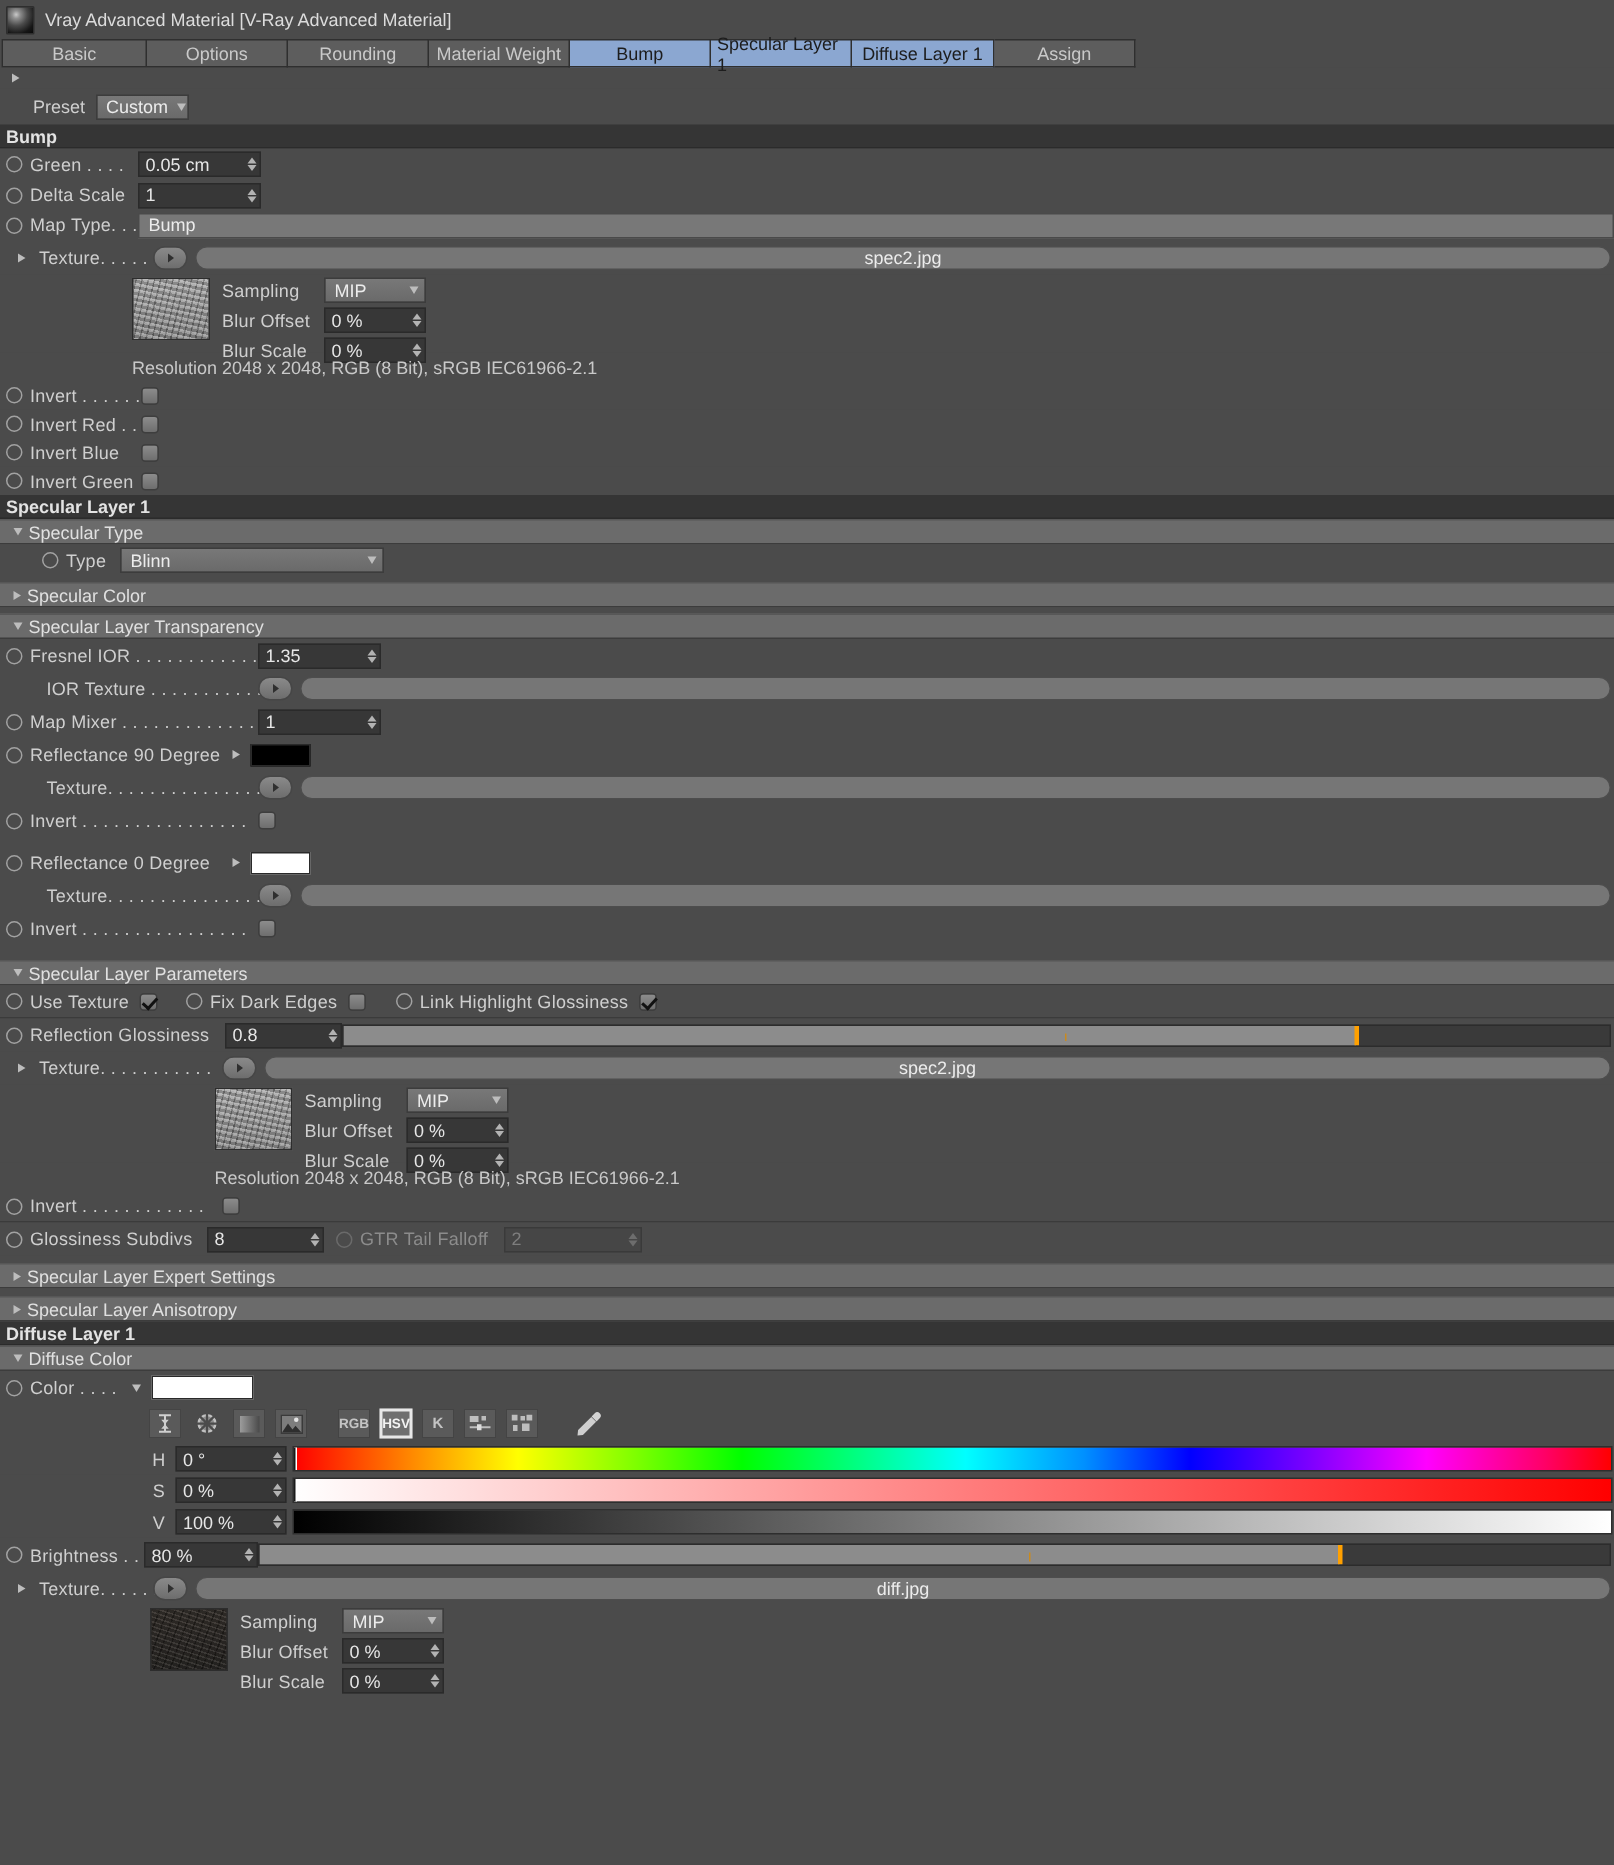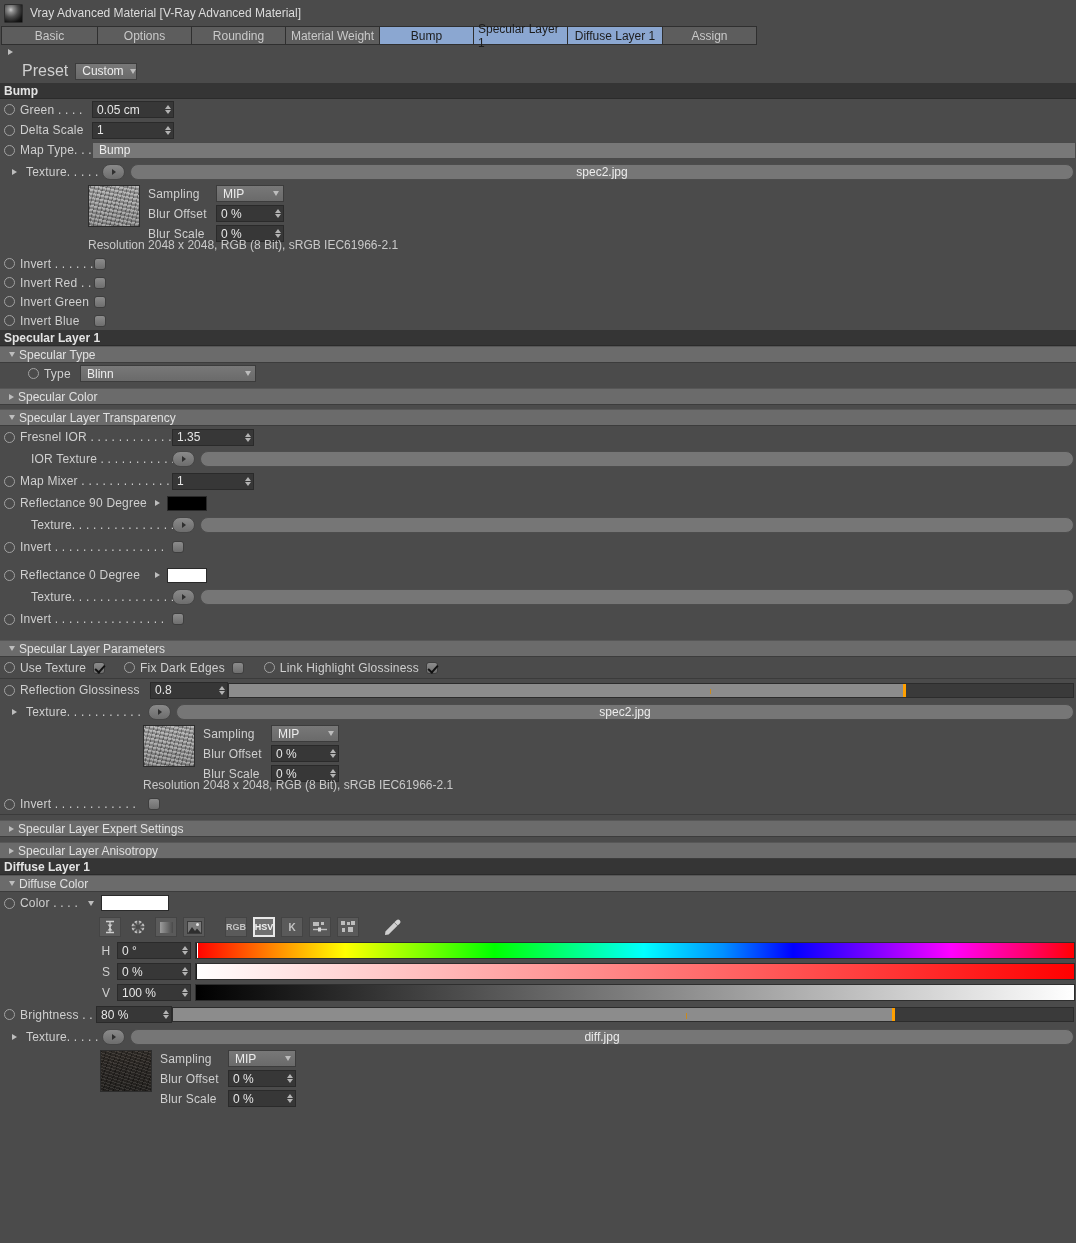--- a/index.html
+++ b/index.html
@@ -87,21 +87,21 @@
     padding-left: 8px;
     background: #4b4b4b;
   }
   .preset-row {
     height: 24px;
     display: flex; align-items: center;
     background: #4b4b4b;
     padding-left: 22px;
     gap: 7px;
   }
-  .lbl { color: #cfcfcf; font-size: 16px; white-space: nowrap; }
+  .lbl { color: #cfcfcf; font-size: 12px; white-space: nowrap; }
 
   
   .sec-head {
     height: 16px;
     background: #353535;
     display: flex; align-items: center;
     padding-left: 4px;
     font-weight: bold;
     font-size: 12px;
     color: #e3e3e3;
@@ -439,26 +439,26 @@
     <span class="dots-lbl" style="width:74px">Invert . . . . . .</span>
     <span class="chk"></span>
   </div>
   <div class="row" style="height:19px">
     <span class="bullet"></span>
     <span class="dots-lbl" style="width:74px">Invert Red . .</span>
     <span class="chk"></span>
   </div>
   <div class="row" style="height:19px">
     <span class="bullet"></span>
+    <span class="dots-lbl" style="width:74px">Invert Blue</span>
+    <span class="chk"></span>
+  </div>
+  <div class="row" style="height:19px">
+    <span class="bullet"></span>
     <span class="dots-lbl" style="width:74px">Invert Green</span>
-    <span class="chk"></span>
-  </div>
-  <div class="row" style="height:19px">
-    <span class="bullet"></span>
-    <span class="dots-lbl" style="width:74px">Invert Blue</span>
     <span class="chk"></span>
   </div>
 
   <div class="sec-head">Specular Layer 1</div>
 
   <div class="grp-head">
     <span class="tri-d"></span>
     <span>Specular Type</span>
   </div>
 
@@ -647,20 +647,40 @@
 
 
   <div class="row" style="height:20px">
     <span class="bullet"></span>
     <span class="dots-lbl" style="width:128px">Invert . . . . . . . . . . . .</span>
     <span class="chk"></span>
   </div>
 
   <div class="divider"></div>
 
+  <div class="row" style="height:22px">
+    <span class="bullet"></span>
+    <span class="dots-lbl" style="width:118px">Glossiness Subdivs</span>
+    <span class="numfld" style="width:78px">
+      <span>8</span>
+      <span class="spin">
+          <i class="up"></i>
+          <i class="dn"></i>
+        </span>
+    </span>
+    <span class="bullet dim" style="margin-left:8px"></span>
+    <span class="dots-lbl dim" style="width:96px">GTR Tail Falloff</span>
+    <span class="numfld dim" style="width:92px">
+      <span>2</span>
+      <span class="spin dim">
+          <i class="up"></i>
+          <i class="dn"></i>
+        </span>
+    </span>
+  </div>
 
   <div class="grp-gap" style="height:5px"></div>
   <div class="grp-head">
     <span class="tri-r"></span>
     <span>Specular Layer Expert Settings</span>
   </div>
 
   <div class="grp-gap" style="height:5px"></div>
   <div class="grp-head">
     <span class="tri-r"></span>

